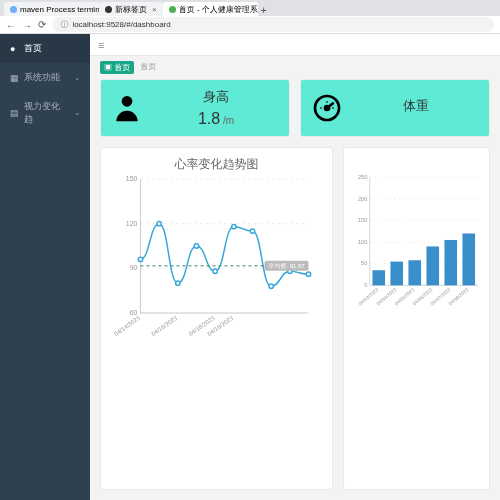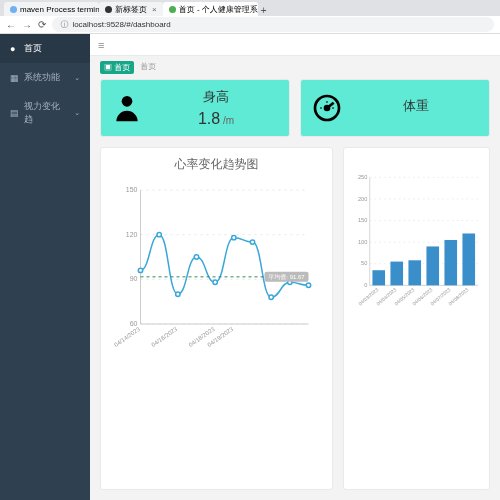--- a/index.html
+++ b/index.html
@@ -35,21 +35,21 @@
 .cards { display: flex; gap: 10px; padding: 0 10px; }
 .card { background: #5eead4; border: 1px solid #e7eaec; border-radius: 3px; flex: 1; min-width: 0; padding: 8px 10px; display: flex; align-items: center; gap: 10px; }
 .card-ico { width: 32px; height: 32px; display: flex; align-items: center; justify-content: center; }
 .card-body { flex: 1; text-align: center; }
 .card-title { font-size: 13px; color: #333; margin-bottom: 4px; }
 .card-val { font-size: 16px; color: #333; }
 .card-unit { font-size: 10px; color: #666; }
 
 .charts { display: flex; gap: 10px; padding: 10px; flex: 1; }
 .chart-card { background: #fff; border: 1px solid #e7eaec; border-radius: 3px; flex: 1; min-width: 0; padding: 8px; position: relative; }
-.chart-title { text-align: center; font-size: 12px; color: #666; margin-bottom: 11px; }
+.chart-title { text-align: center; font-size: 12px; color: #666; margin-bottom: 0; }
 .chart-svg { width: 100%; height: 170px; }
 .axis { stroke: #ccc; stroke-width: 1; }
 .grid { stroke: #ccc; stroke-width: 0.5; stroke-dasharray: 2 4; }
 .tick-text { font-size: 7px; fill: #999; }
 .xtick { font-size: 6px; fill: #999; }
 .spline { fill: none; stroke: #3aa7d8; stroke-width: 1.5; }
 .pt { fill: #fff; stroke: #3aa7d8; stroke-width: 1.5; }
 .avg-line { stroke: #2e8b57; stroke-width: 1; stroke-dasharray: 3 3; }
 .avg-badge { fill: #bbb; }
 .avg-text { font-size: 6px; fill: #fff; }

